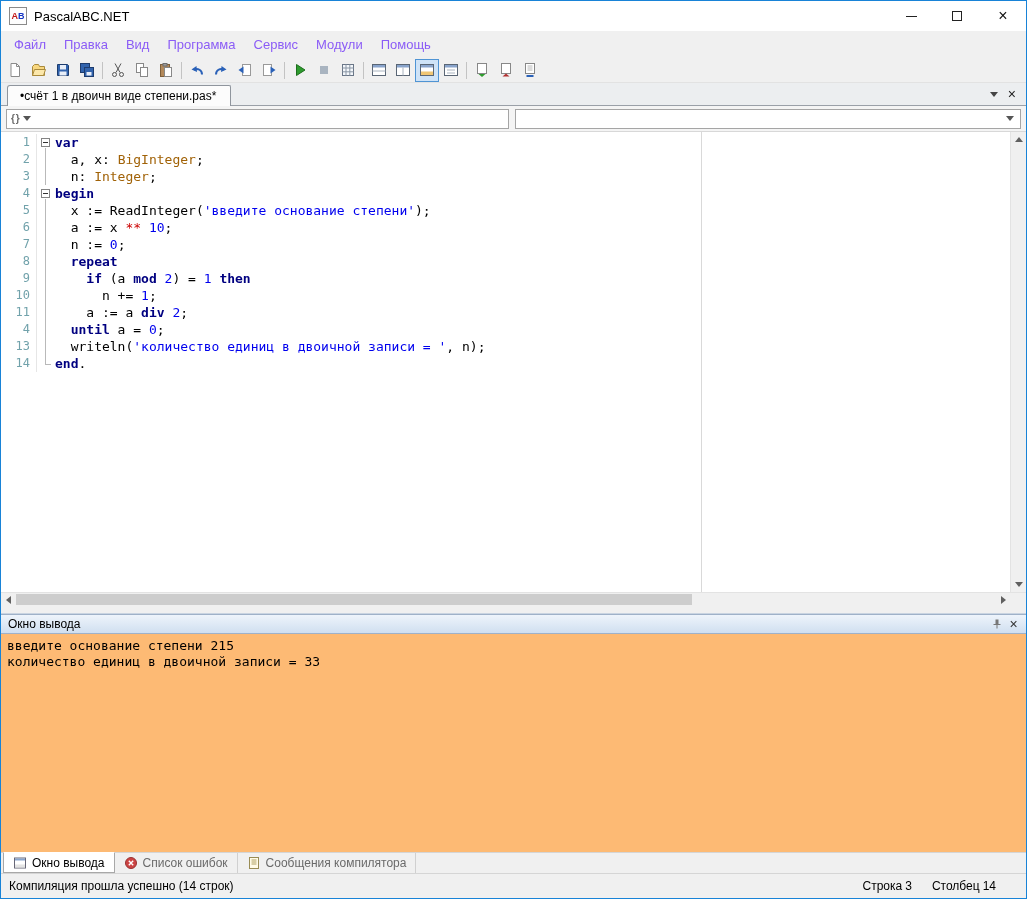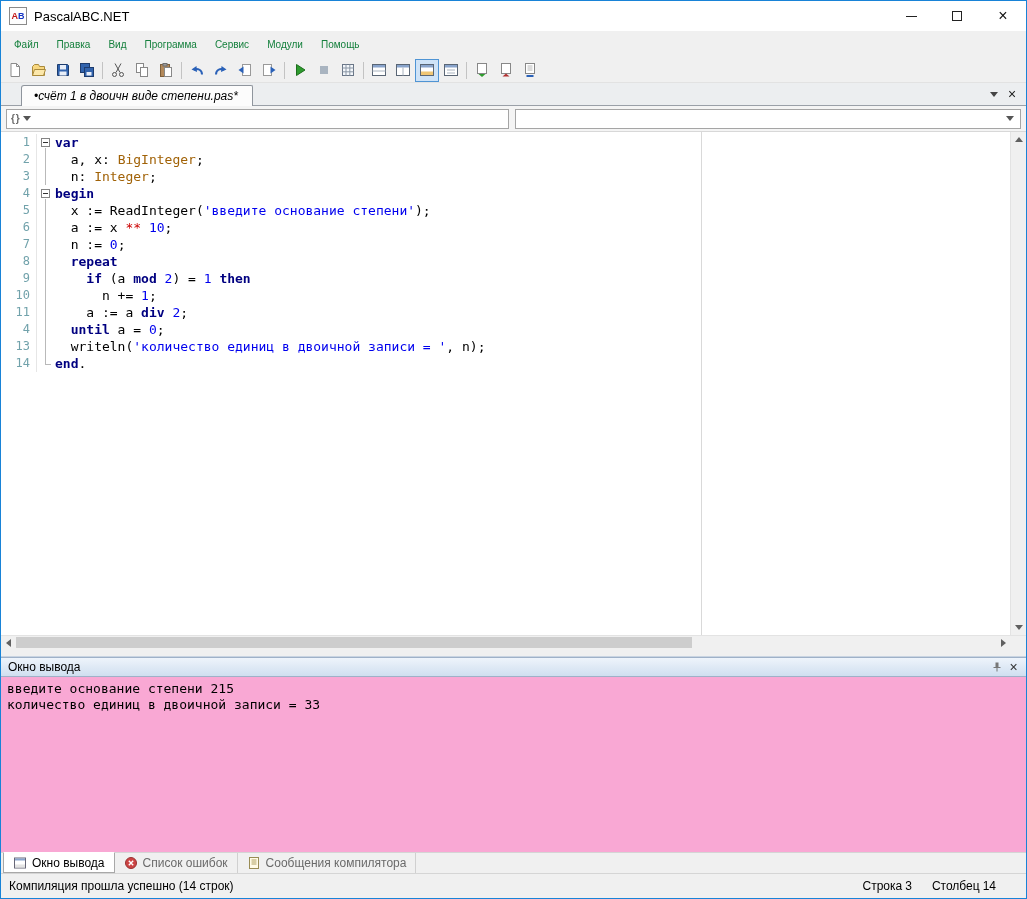--- a/index.html
+++ b/index.html
@@ -17,29 +17,29 @@
              display:flex; align-items:center; justify-content:center; font-size:9px; font-weight:bold; line-height:1; }
   .appicon .a { color:#c11818; } .appicon .b { color:#1535c4; }
   .wtitle { font-size:13px; }
   .winbtns { margin-left:auto; display:flex; height:100%; }
   .winbtn { width:46px; display:flex; align-items:center; justify-content:center; cursor:default; }
   .glyph-min { width:11px; height:1px; background:#222; display:block; }
   .glyph-max { width:10px; height:10px; border:1px solid #222; display:block; }
   .glyph-close { font-size:16px; line-height:1; color:#111; }
   
   .menubar { height:27px; flex:0 0 auto; display:flex; align-items:center; background:#f0f0f0; padding-left:4px; }
-  .menu-item { padding:4px 9px; font-size:10px; color:#15803d; }
+  .menu-item { padding:4px 9px; font-size:13px; color:#8b5cf6; }
   
   .toolbar { height:25px; flex:0 0 auto; display:flex; align-items:center; background:#f0f0f0; padding-left:2px; border-bottom:1px solid #e2e2e2; }
   .tbtn { width:24px; height:23px; border:1px solid transparent; background:transparent;
           display:flex; align-items:center; justify-content:center; padding:0; }
   .tbtn.active { border:1px solid #4f94d4; background:#cfe3f7; }
   .tsep { width:1px; height:17px; background:#c3c3c3; margin:0 3px; }
   
-  .tabstrip { height:23px; flex:0 0 auto; background:#eceef0; display:flex; align-items:flex-end; border-bottom:1px solid #9aa0a8; padding-left:20px;font-style:italic; }
+  .tabstrip { height:23px; flex:0 0 auto; background:#eceef0; display:flex; align-items:flex-end; border-bottom:1px solid #9aa0a8; padding-left:6px; }
   .doc-tab { background:#fcfcfc; border:1px solid #8f959d; border-bottom:none; height:21px;
              display:flex; align-items:center; padding:0 14px 0 12px; font-size:12px;
              border-top-left-radius:3px; border-top-right-radius:2px; margin-bottom:-1px; }
   .tabstrip-controls { margin-left:auto; display:flex; align-items:center; gap:10px; padding:0 10px 4px 0; }
   .chev-down { width:0; height:0; border-left:4px solid transparent; border-right:4px solid transparent; border-top:5px solid #444; display:block; }
   .tab-close { font-size:14px; color:#222; line-height:1; }
   
   .navrow { height:26px; flex:0 0 auto; background:#f4f4f4; display:flex; align-items:center; gap:6px; padding:0 5px; border-bottom:1px solid #d8d8d8; }
   .combo { height:20px; background:#fff; border:1px solid #a5a5a5; display:flex; align-items:center; font-size:12px; }
   .combo-left { width:503px; }
@@ -82,21 +82,21 @@
   .hthumb { position:absolute; left:0; top:1px; bottom:1px; width:69%; background:#cdcdcd; }
   .scorner { width:15px; background:#f0f0f0; }
   
   .splitter { height:8px; flex:0 0 auto; background:#f0f0f0; border-bottom:1px solid #c9d4e1; }
   .dock-header { height:20px; flex:0 0 auto; display:flex; align-items:center;
                  background:linear-gradient(#eef4fb,#d0dff0); border:1px solid #9fb1c8; border-left:none; border-right:none;
                  padding:0 4px 0 7px; font-size:12px; }
   .dock-title { flex:1; }
   .dock-btn { display:flex; align-items:center; justify-content:center; width:17px; height:16px; color:#333; }
   .dock-close { font-size:14px; line-height:1; }
-  .dock-body { height:175px; flex:0 0 auto; background:#f9a8d4; overflow:hidden; }
+  .dock-body { height:218px; flex:0 0 auto; background:#fdba74; overflow:hidden; }
   .output-text { font-family:"DejaVu Sans Mono",monospace; font-size:13px; line-height:16px; padding:4px 6px; white-space:pre; }
   
   .panel-tabs { height:21px; flex:0 0 auto; background:#f0f0f0; display:flex; align-items:stretch; border-top:1px solid #d5d5d5; padding-left:2px; }
   .btab { display:flex; align-items:center; gap:5px; padding:0 9px; font-size:12px; color:#6a6a6a; border-right:1px solid #d0d0d0; }
   .btab.active { background:#fff; color:#000; border:1px solid #a8a8a8; border-top:1px solid #fff; margin-top:-1px; }
   
   .statusbar { height:25px; flex:0 0 auto; background:#f0f0f0; border-top:1px solid #d5d5d5;
                display:flex; align-items:center; font-size:12px; padding:0 30px 0 8px; }
   .status-msg { flex:1; }
   .status-right { display:flex; align-items:center; gap:3px; }

